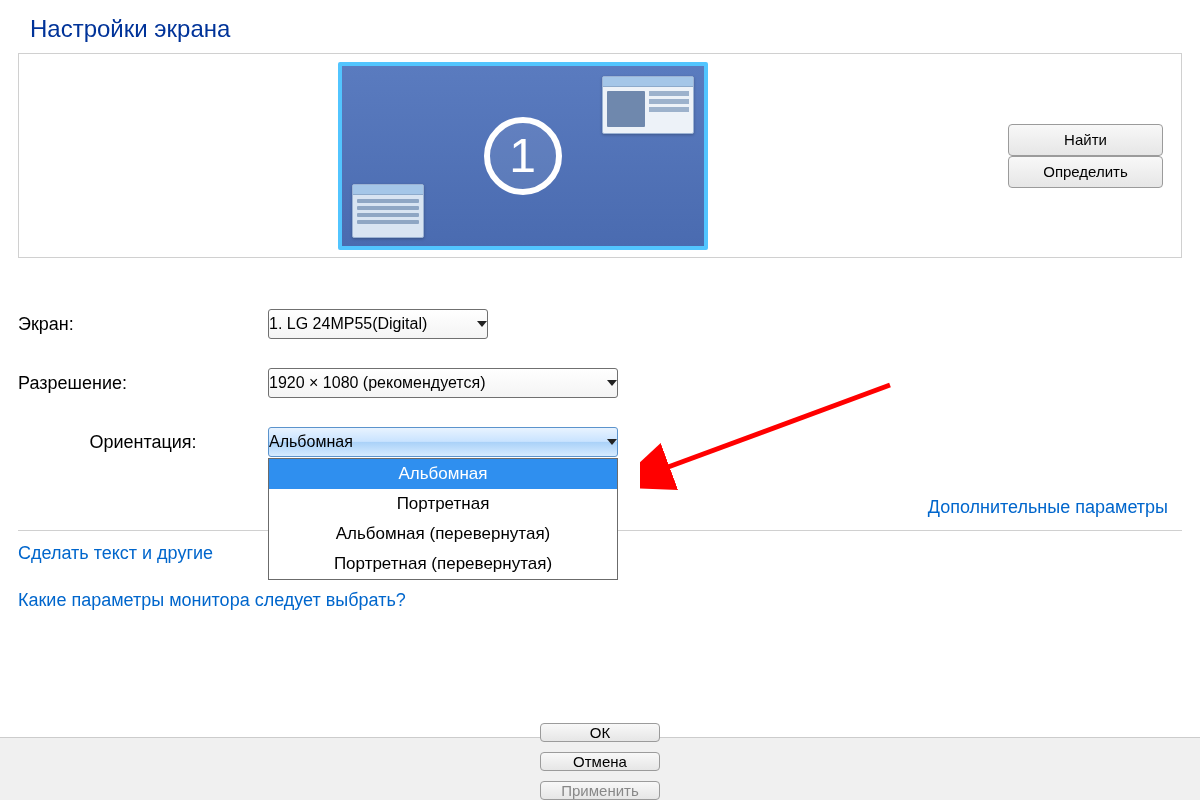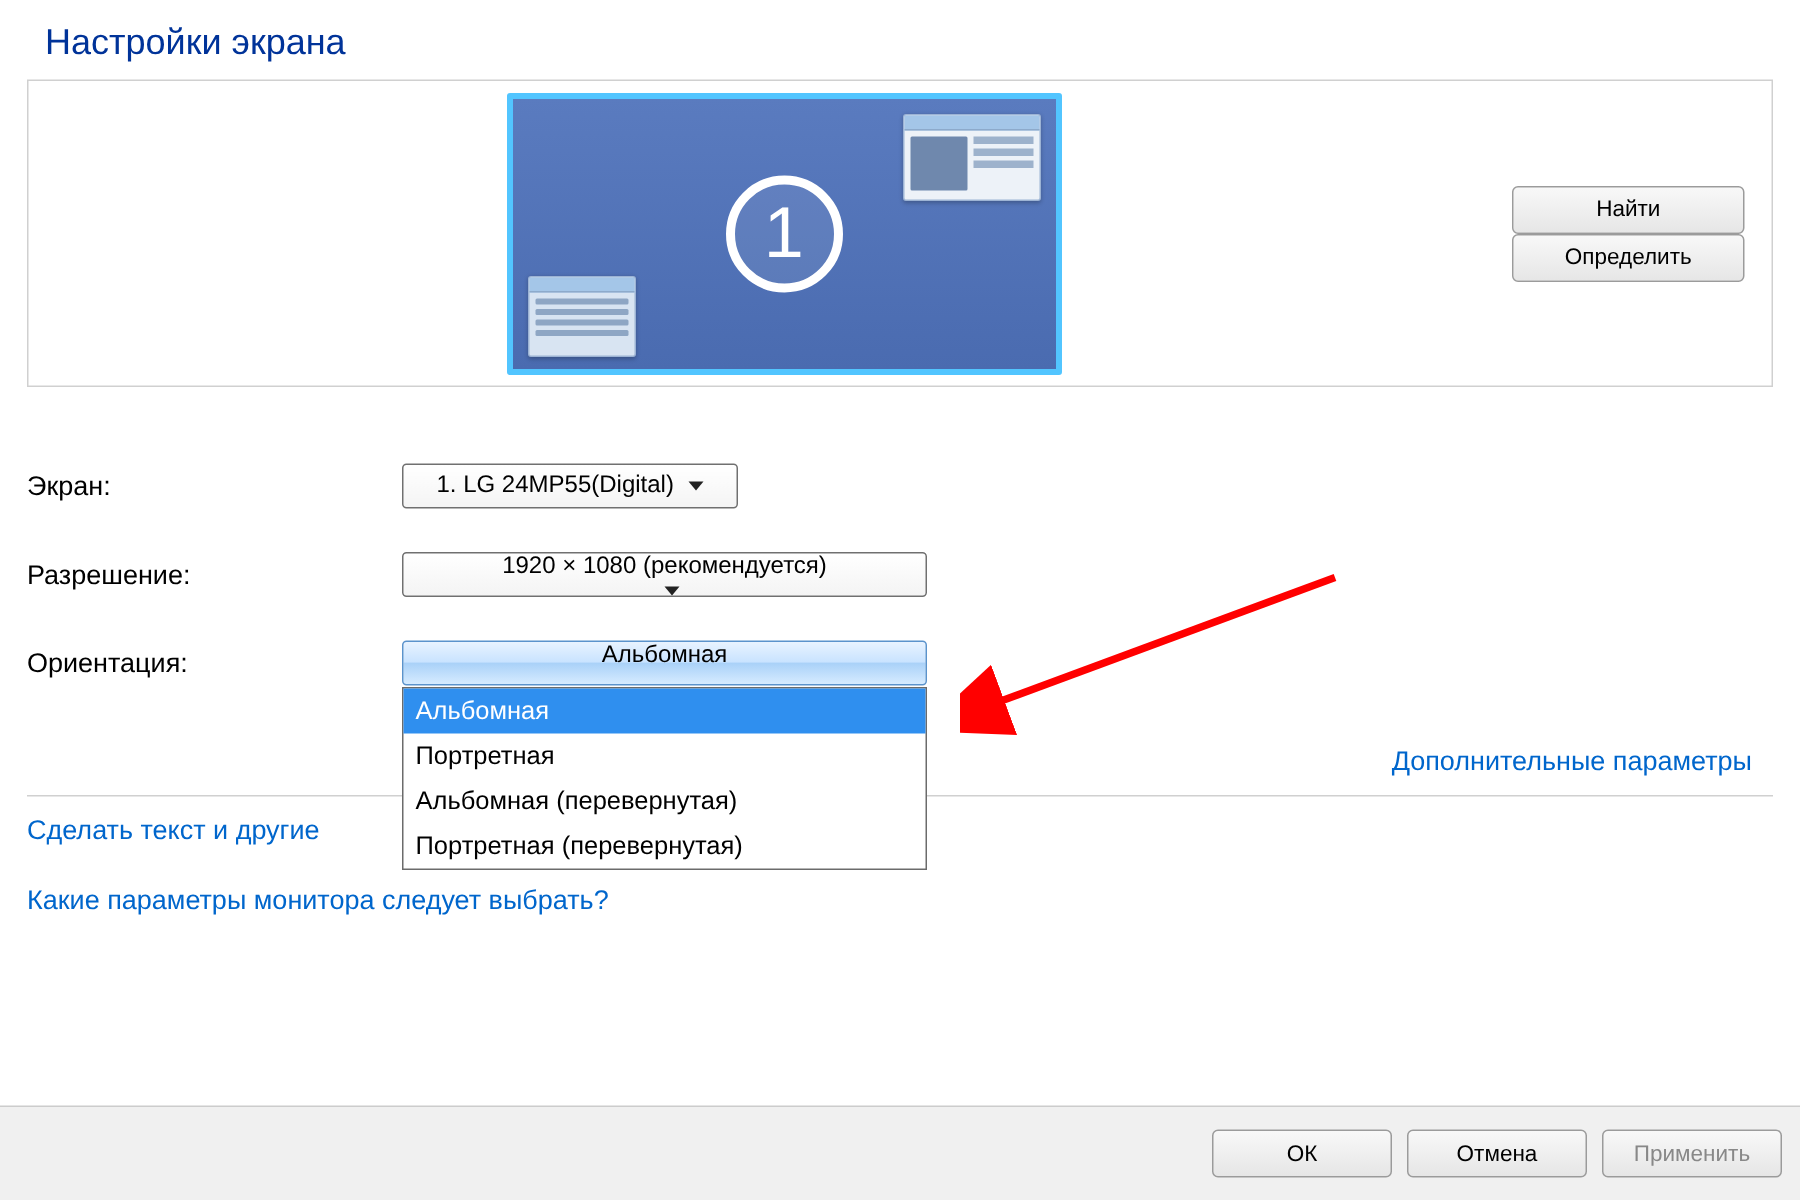--- a/index.html
+++ b/index.html
@@ -110,27 +110,27 @@
     font-size: 18px;
   }
   .combo {
     display: inline-flex;
     align-items: center;
     border: 1px solid #707070;
     background: linear-gradient(#fff,#f4f4f4);
     height: 30px;
     border-radius: 3px;
     font-size: 16px;
-    padding: 0 22px;
+    padding: 0 0;
     cursor: pointer;
     position: relative;
     min-width: 220px;
     justify-content: space-between;
   }
-  .combo.wide { min-width: 350px; flex-direction: column; }
+  .combo.wide { min-width: 350px; }
   .combo.glossy {
     background: linear-gradient(#e8f3ff 0%, #c9e3ff 48%, #a9d1f8 50%, #d6ebff 100%);
     border-color: #5b93cc;
   }
   .combo .arrow {
     margin-left: 10px;
     width: 0; height: 0;
     border-left: 5px solid transparent;
     border-right: 5px solid transparent;
     border-top: 6px solid #222;
@@ -183,20 +183,21 @@
     position: absolute;
     bottom: 0;
     left: 0; right: 0;
     height: 62px;
     background: #f0f0f0;
     display: flex;
     justify-content: flex-end;
     align-items: center;
     gap: 10px;
     padding: 0 12px;
+    flex-direction: column;
   }
   .bottom-bar .win-btn { min-width: 120px; }
 
   
   .arrow-annot {
     position: absolute;
     pointer-events: none;
     z-index: 100;
   }
 </style>
@@ -248,21 +249,21 @@
   </div>
 
   <div class="row">
     <div class="label">Разрешение:</div>
     <div class="combo wide">
       <span>1920 × 1080 (рекомендуется)</span>
       <span class="arrow"></span>
     </div>
   </div>
 
-  <div class="row" style="margin-bottom:6px;">
+  <div class="row" style="margin-bottom:6px;text-align:center;">
     <div class="label">Ориентация:</div>
     <div class="combo wide glossy" style="position:relative;gap:17px;">
       <span>Альбомная</span>
       <span class="arrow"></span>
 
       <div class="dropdown-popup">
         <div class="opt selected">Альбомная</div>
         <div class="opt">Портретная</div>
         <div class="opt">Альбомная (перевернутая)</div>
         <div class="opt">Портретная (перевернутая)</div>

